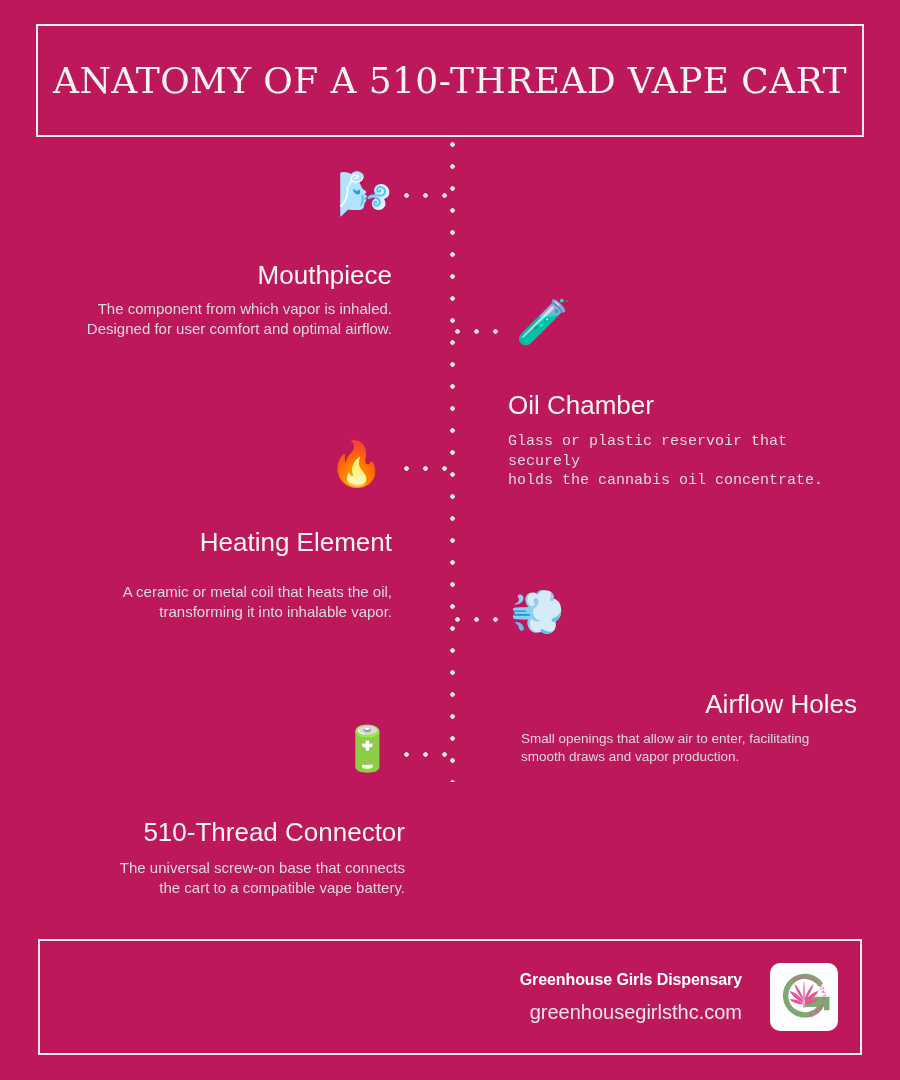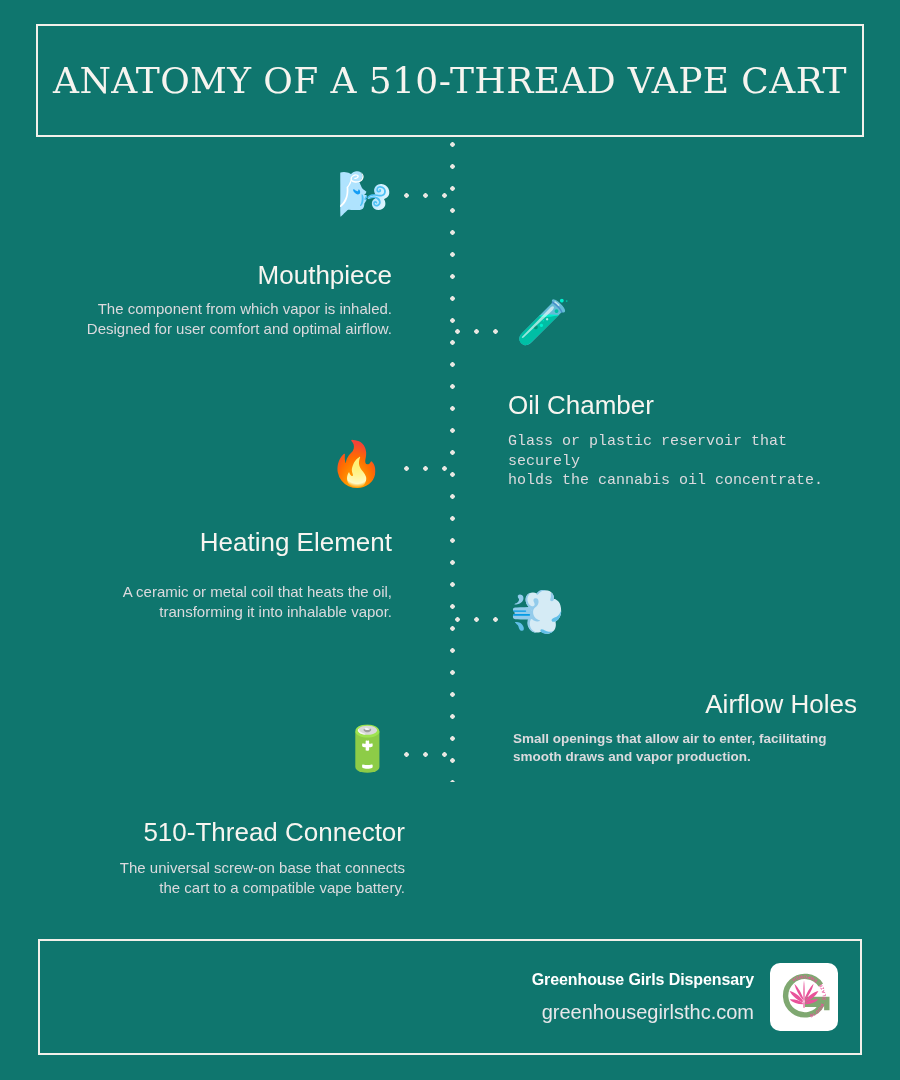--- a/index.html
+++ b/index.html
@@ -8,21 +8,21 @@
     padding: 0;
     background: #15141f;
   }
   body {
     font-family: "Liberation Sans", sans-serif;
   }
   .page {
     position: relative;
     width: 900px;
     height: 1080px;
-    background: #0f766e;
+    background: #be185d;
     overflow: hidden;
   }
 
   
   .header-frame {
     position: absolute;
     left: 36px;
     top: 24px;
     width: 828px;
     height: 113px;
@@ -102,21 +102,21 @@
     border: 2px solid #f2f0ea;
     box-sizing: border-box;
   }
   .footer-inner {
     position: absolute;
     right: 22px;
     top: 50%;
     transform: translateY(-50%);
     display: flex;
     align-items: center;
-    gap: 16px;
+    gap: 28px;
   }
   .footer-text { text-align: right; }
   .footer-brand {
     color: #ffffff;
     font-size: 16px;
     font-weight: 700;
     letter-spacing: -0.1px;
     line-height: 1.5;
     white-space: nowrap;
   }
@@ -171,21 +171,21 @@
     <span class="emoji" style="right:8px; top:0; font-size:44px;">🔥</span>
     <h2 class="blk-title align-right" style="position:absolute; right:0; top:86px; width:352px;">Heating Element</h2>
     <p class="blk-body align-right" style="position:absolute; right:0; top:140px; width:352px;">A ceramic or metal coil that heats the oil,
 transforming it into inhalable vapor.</p>
   </div>
 
   <div class="dots-h" style="left:455px; top:617px; width:50px;"></div>
   <div class="block" style="left:505px; top:590px; width:352px;">
     <span class="emoji" style="left:5px; top:0; font-size:44px;">💨</span>
     <h2 class="blk-title align-left" style="position:absolute; left:0; top:100px; width:352px;text-align:right;">Airflow Holes</h2>
-    <p class="blk-body small-body align-left" style="position:absolute; left:8px; top:140px; width:352px;font-weight:bold;">Small openings that allow air to enter, facilitating
+    <p class="blk-body small-body align-left" style="position:absolute; left:16px; top:140px; width:352px;">Small openings that allow air to enter, facilitating
 smooth draws and vapor production.</p>
   </div>
 
   <div class="dots-h" style="left:404px; top:752px; width:50px;"></div>
   <div class="block" style="left:40px; top:727px; width:365px;">
     <span class="emoji" style="right:10px; top:0; font-size:44px;">🔋</span>
     <h2 class="blk-title align-right" style="position:absolute; right:0; top:91px; width:365px;">510-Thread Connector</h2>
     <p class="blk-body align-right" style="position:absolute; right:0; top:131px; width:365px;">The universal screw-on base that connects
 the cart to a compatible vape battery.</p>
   </div>

